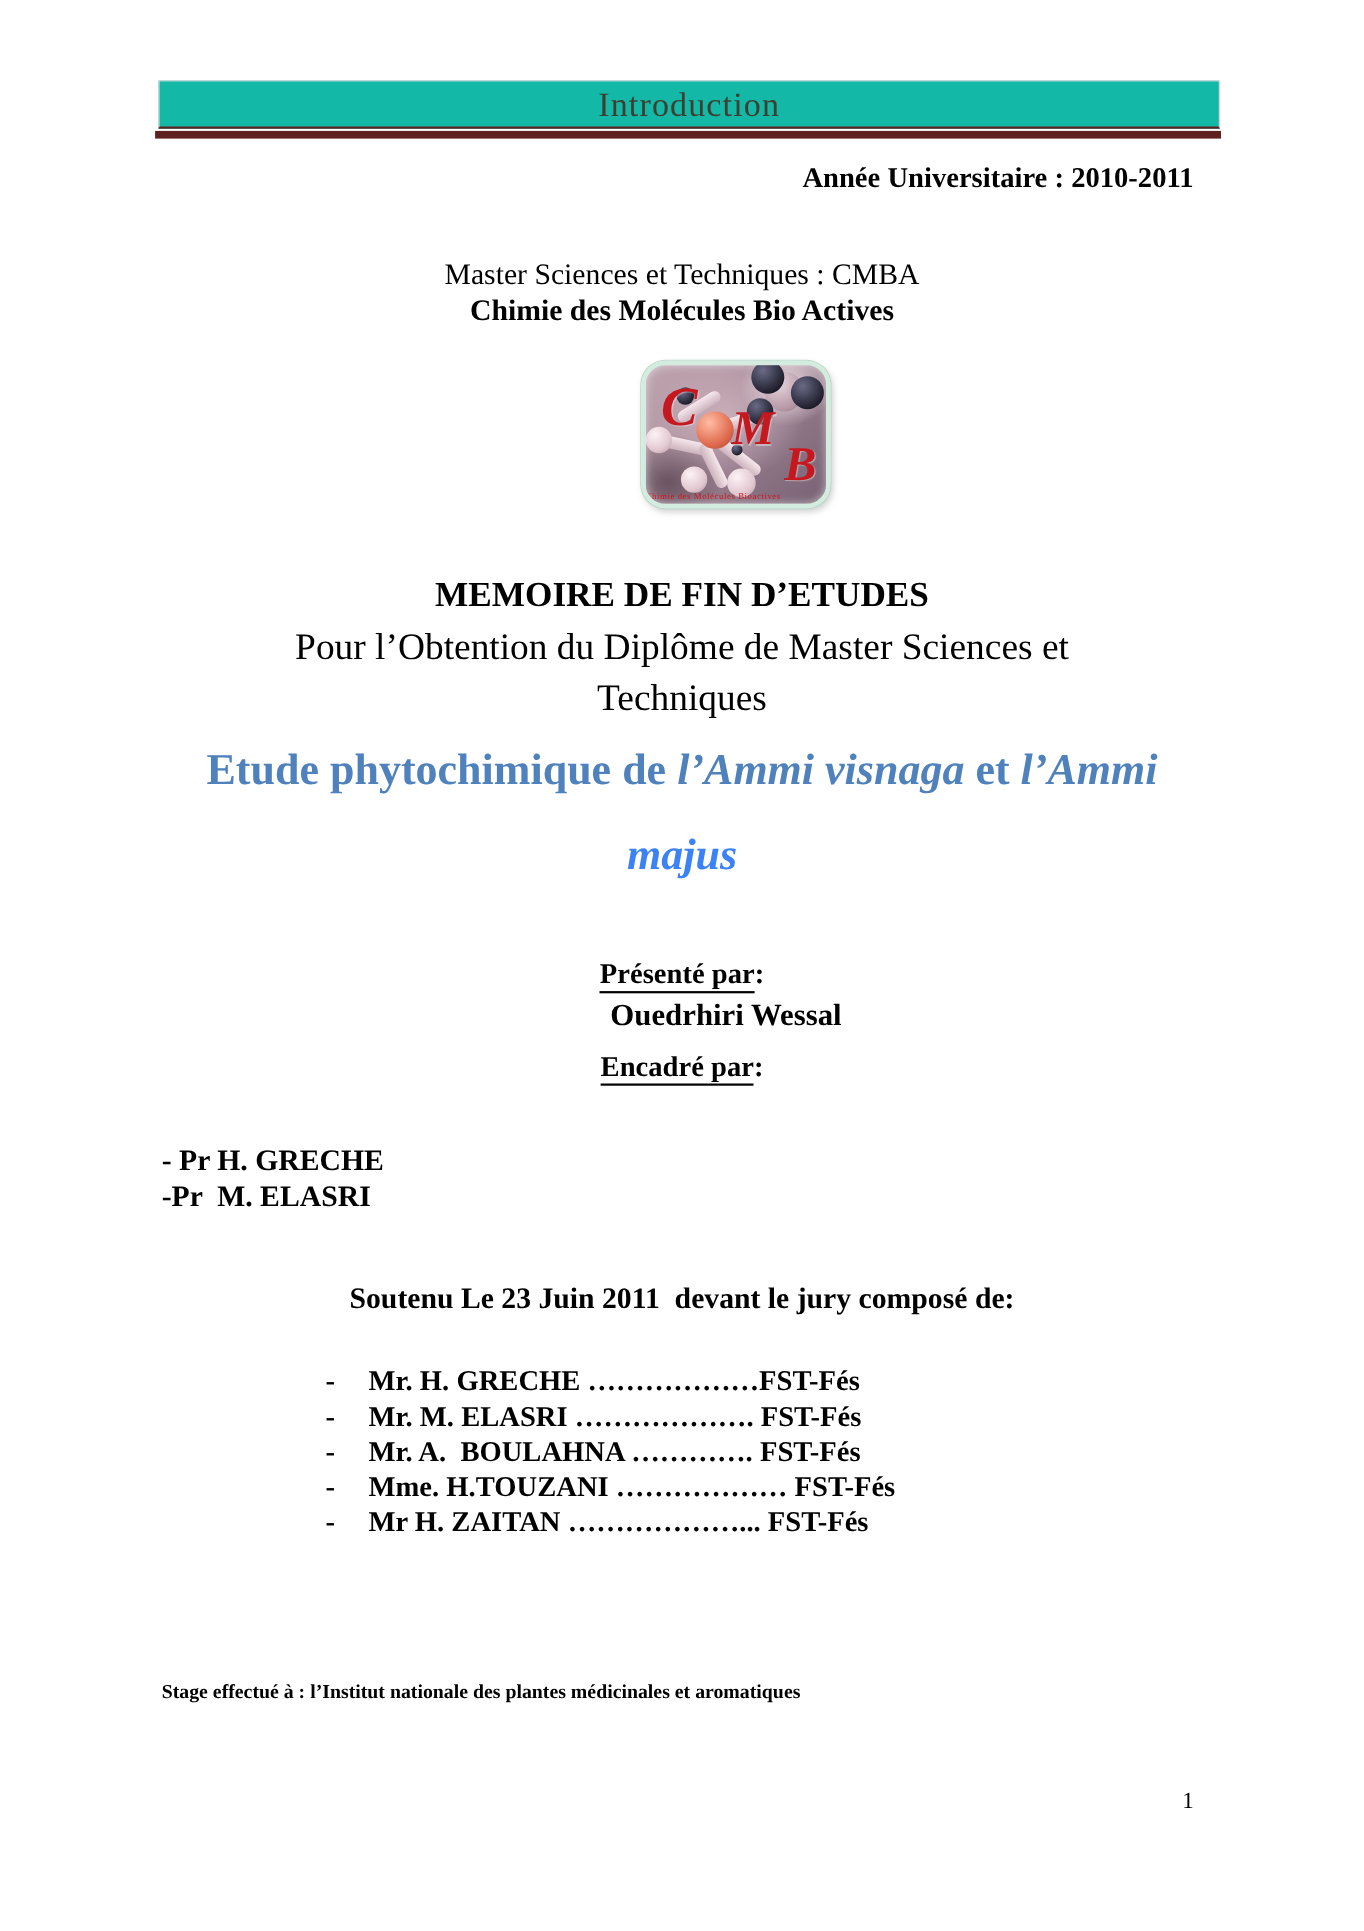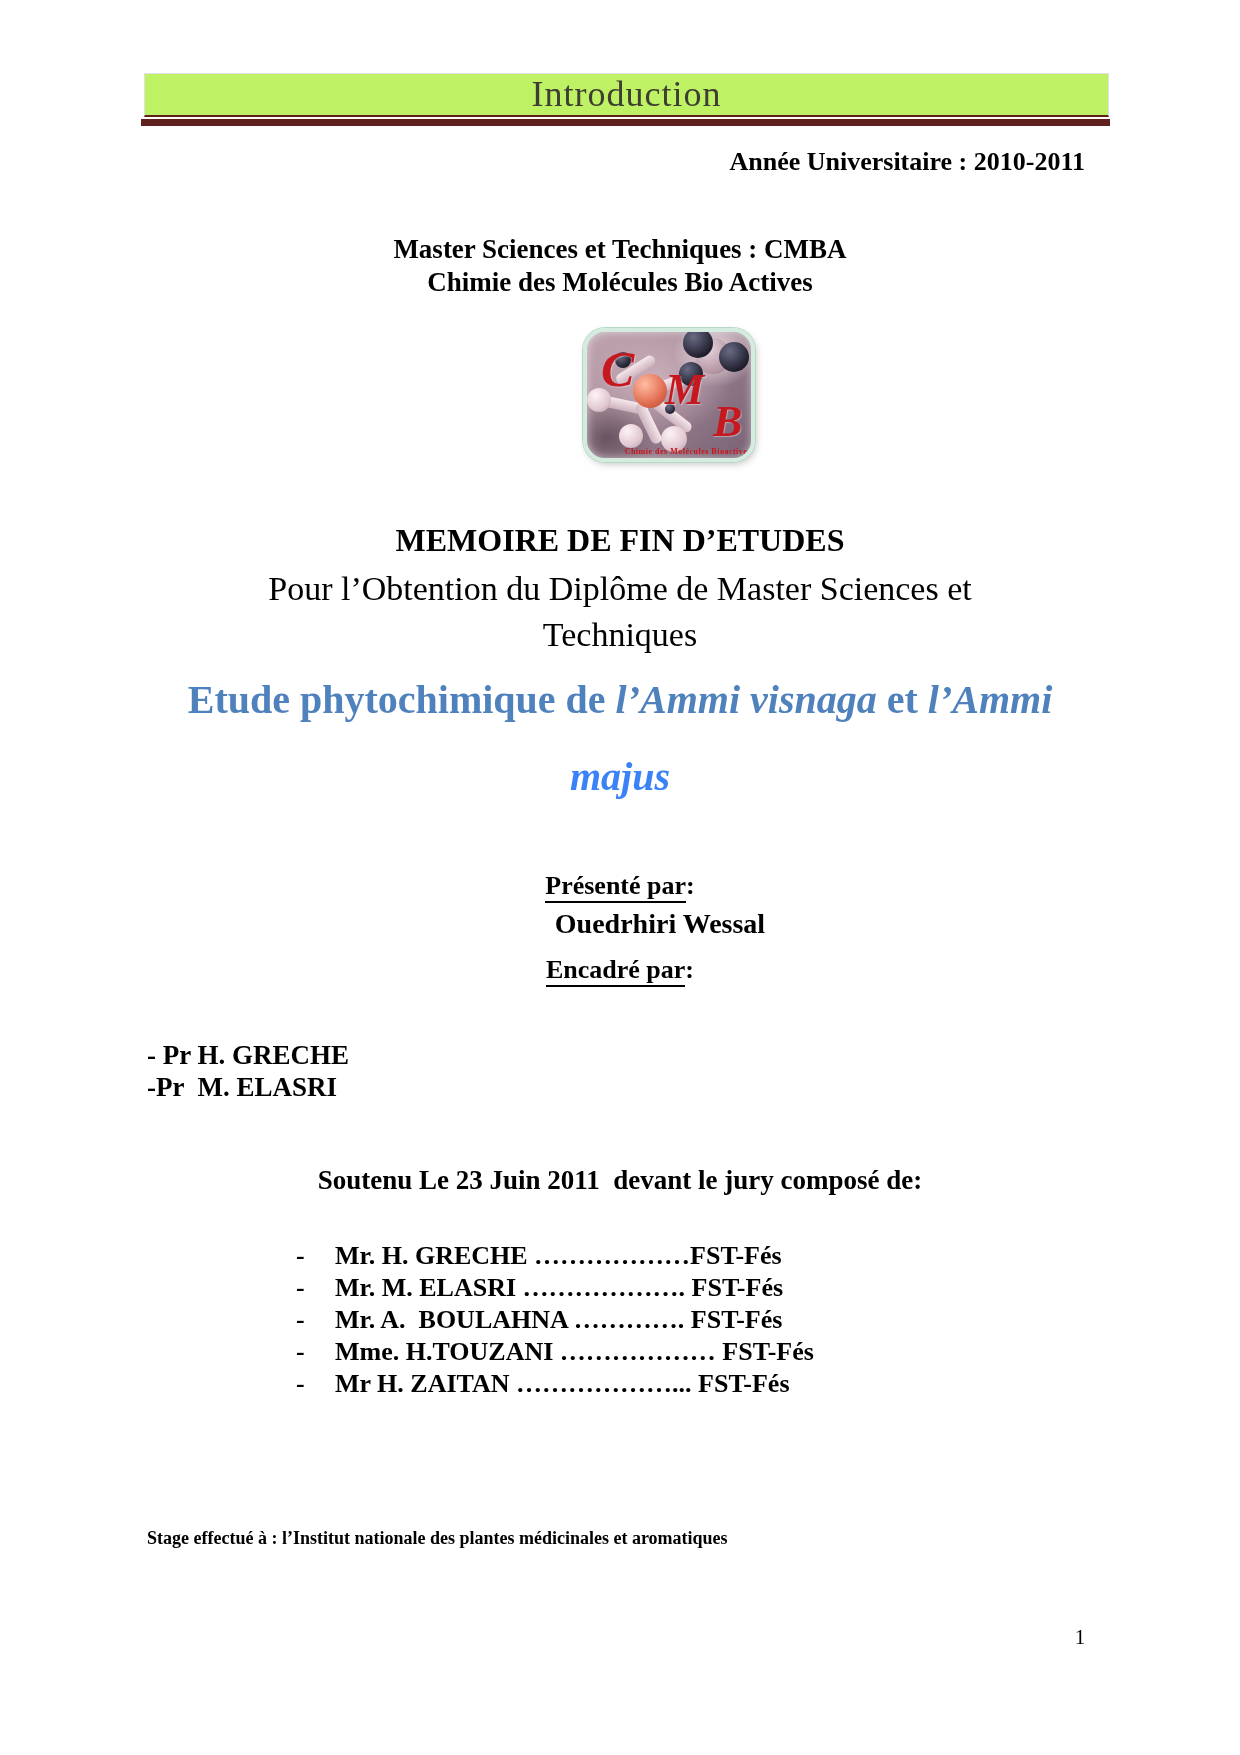--- a/index.html
+++ b/index.html
@@ -11,36 +11,36 @@
     color:#000;
     overflow:hidden;
   }
   .abs{position:absolute;}
   .center{left:0;width:1240px;text-align:center;}
   .pre{white-space:pre;}
 
   
   .hdr-bar{
     left:144px;top:73px;width:963px;height:41px;
-    background:#bef264;
+    background:#14b8a6;
     border-top:1px solid #e2e1e2;
     border-left:1px solid #e2e1e2;
     border-right:1px solid #e2e1e2;
     border-bottom:2px solid #5f2120;
     text-align:center;line-height:41px;
-    font-size:36px;color:#3e3e32;letter-spacing:1px;
+    font-size:31px;color:#3e3e32;letter-spacing:1px;
   }
   .hdr-rule{
     left:141px;top:119px;width:969px;height:7px;
     background:#5f2120;
   }
 
   
   .annee{top:147px;left:0;width:1085px;text-align:right;font-size:26px;font-weight:bold;}
-  .master{top:234px;font-size:27px;font-weight:bold;}
+  .master{top:234px;font-size:27px;font-weight:normal;}
   .chimie{top:267px;font-size:27px;font-weight:bold;}
 
   
   .logo{
     left:583px;top:328px;width:172px;height:134px;
     border-radius:22px;
     border:4px solid #d4ecdf;
     box-sizing:border-box;
     box-shadow:0 0 0 1px #b9d9c7, inset 0 0 8px rgba(255,255,255,.55), 2px 3px 6px rgba(120,120,120,.35);
     background:
@@ -52,22 +52,22 @@
   }
   .bond{position:absolute;height:11px;border-radius:6px;
     background:linear-gradient(#f6e8ec,#cdb2bd);transform-origin:left center;}
   .ball{position:absolute;border-radius:50%;}
   .ball.pale{background:radial-gradient(circle at 35% 30%, #fdf2f5, #e2c9d2 60%, #b796a4);}
   .ball.salmon{background:radial-gradient(circle at 35% 30%, #ffbda4, #e06a4e 62%, #a94730);}
   .ball.dark{background:radial-gradient(circle at 35% 30%, #6a6a86, #20202e 70%, #0d0d15);}
   .ball.mauve{background:radial-gradient(circle at 35% 30%, #e7d6dd, #b89aa8 65%, #8f7382);}
   .logo-letter{position:absolute;font-style:italic;font-weight:bold;color:#c6191f;
     text-shadow:1px 1px 1px rgba(255,255,255,.4);line-height:1;}
-  .logo-caption{position:absolute;left:0;bottom:2px;width:100%;text-align:right;
-    font-size:8px;font-weight:bold;color:#d01318;letter-spacing:.5px;}
+  .logo-caption{position:absolute;left:0;bottom:2px;width:100%;text-align:left;
+    font-size:8px;font-weight:normal;color:#d01318;letter-spacing:.5px;}
 
   
   .memoire{top:522px;font-size:32px;font-weight:bold;}
   .subtitle{top:566px;font-size:34px;line-height:46px;}
   .blue1{top:676px;font-size:40px;font-weight:bold;color:#4f81bd;}
   .blue2{top:753px;font-size:40px;font-weight:bold;font-style:italic;color:#3b82f6;}
   .blue1 i{font-style:italic;}
 
   .presente{top:871px;font-size:26px;font-weight:bold;}
   .ul{border-bottom:2px solid #000;padding-bottom:1px;}

